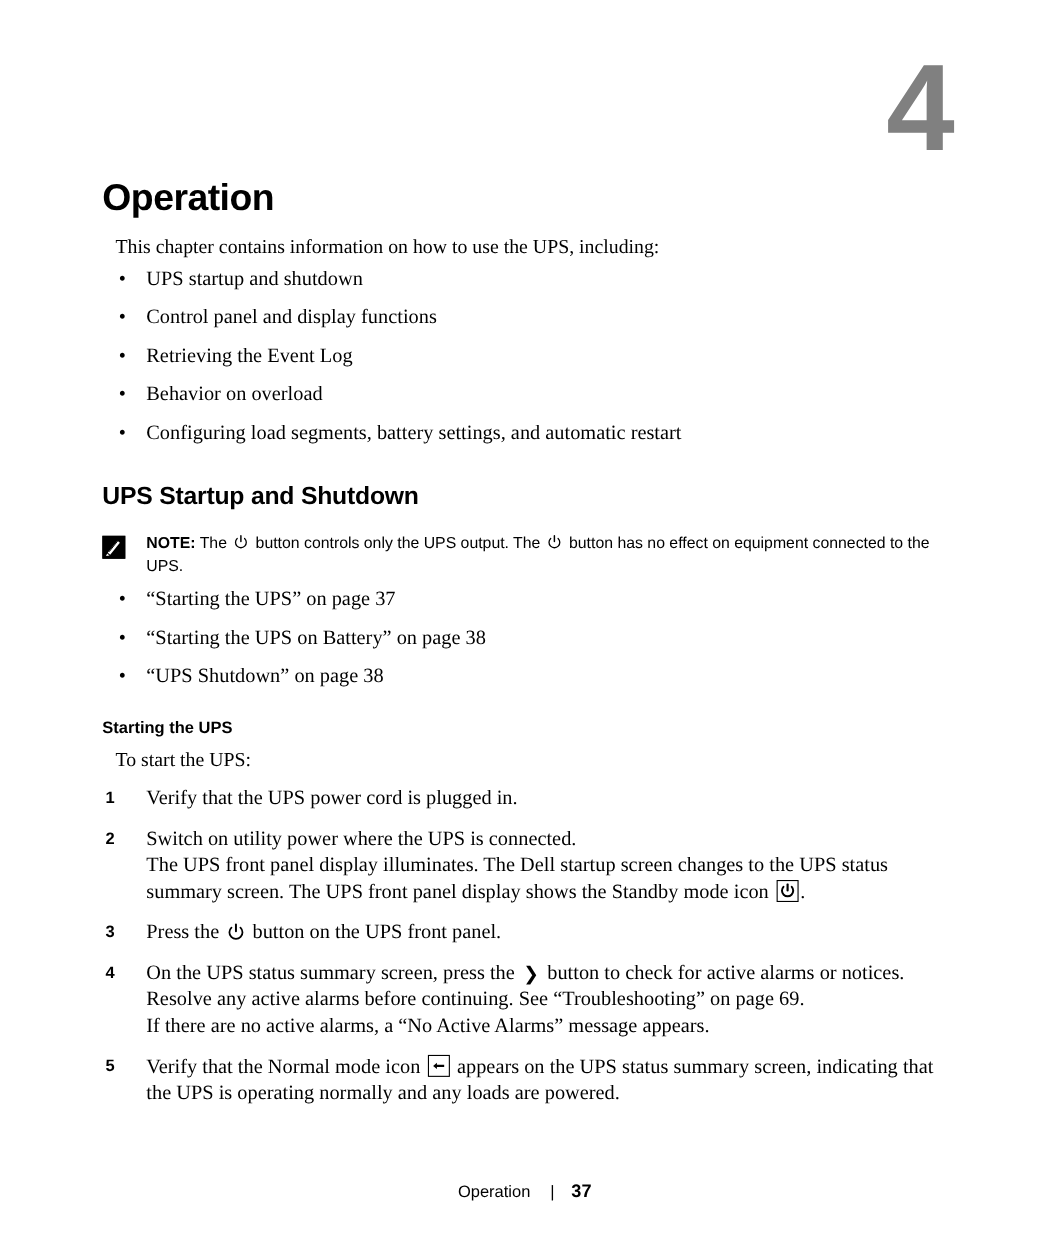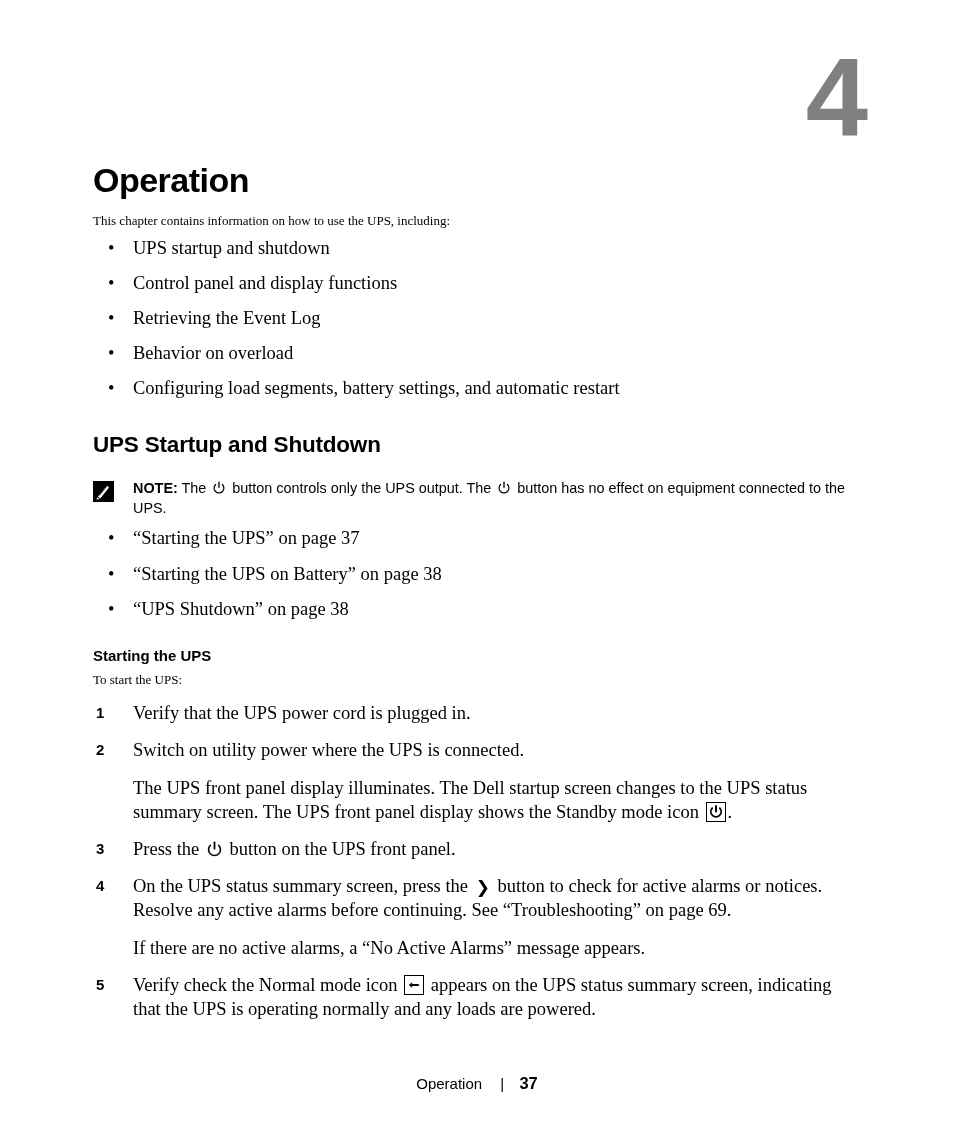--- a/index.html
+++ b/index.html
@@ -67,23 +67,23 @@
   h3.subsection-title {
     font-family: "Liberation Sans", "DejaVu Sans", sans-serif;
     font-weight: bold;
     font-size: 15px;
     line-height: 1.1;
     margin: 27px 0 8px 0;
     color: #000;
   }
 
   p.body-text {
-    font-size: 13px;
-    line-height: 1.3;
-    margin: 0 0 4px 0;
+    font-size: 18px;
+    line-height: 1.3;
+    margin: 0 0 4px 12px;
   }
 
   
   ul.bullet-list {
     list-style: none;
     margin: 6px 0 0 0;
     padding: 0;
   }
   ul.bullet-list li {
     position: relative;
@@ -148,21 +148,20 @@
     font-size: 15px;
     line-height: 1.58;
   }
   ol.step-list > li .step-text {
     font-size: 18.5px;
     line-height: 1.3;
   }
   ol.step-list > li .step-sub {
     font-size: 18.5px;
     line-height: 1.3;
-    margin-top: 14px;
   }
 
   
   .icon-inline {
     display: inline-block;
     vertical-align: -3px;
     margin: 0 2px;
   }
   .icon-power {
     width: 17px;
@@ -351,21 +350,21 @@
           <span>On the UPS status summary screen, press the</span>
           <span class="icon-arrow-right">❯</span>
           <span>button to check for active alarms or notices. Resolve any active alarms before continuing. See “Troubleshooting” on page 69.</span>
         </div>
         <div class="step-sub">If there are no active alarms, a “No Active Alarms” message appears.</div>
       </li>
 
       <li>
         <span class="step-num">5</span>
         <div class="step-text">
-          <span>Verify check the Normal mode icon</span>
+          <span>Verify that the Normal mode icon</span>
           <span class="icon-boxed">
             <svg width="15" height="15" viewBox="0 0 20 20" aria-hidden="true">
               <path d="M3.0 10 L7.6 6.2 L7.6 8.6 L16.4 8.6 L16.4 11.4 L7.6 11.4 L7.6 13.8 Z" fill="#000"></path>
             </svg>
           </span>
           <span>appears on the UPS status summary screen, indicating that the UPS is operating normally and any loads are powered.</span>
         </div>
       </li>
 
     </ol>

